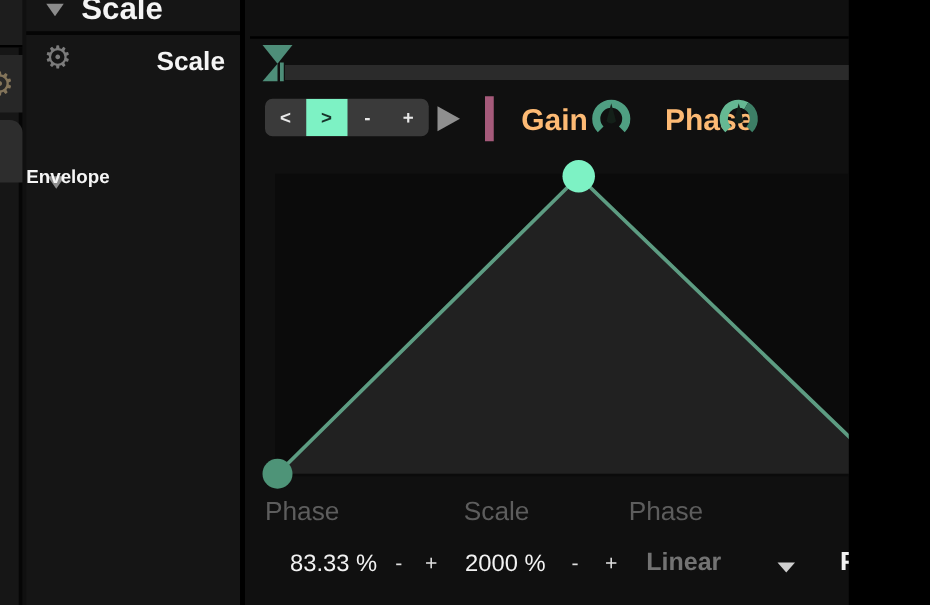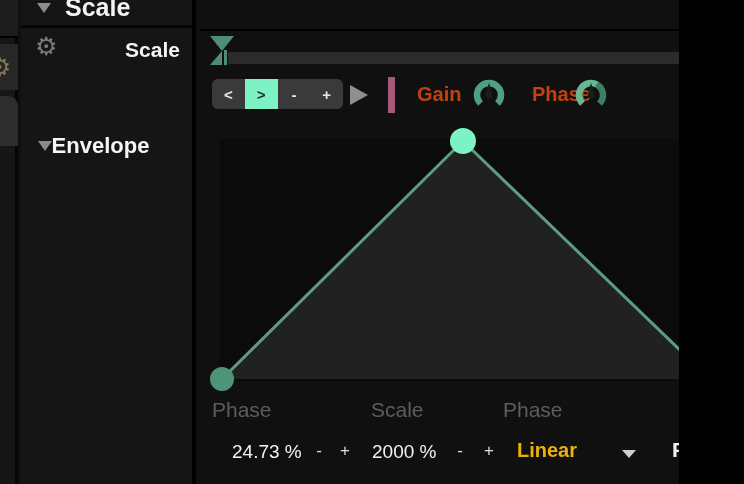--- a/index.html
+++ b/index.html
@@ -16,49 +16,49 @@
   
   .sidebar { position:absolute; left:21px; top:0; width:175px; height:484px; background:#151515; border-right:4px solid #000; }
   .sb-header { position:absolute; left:0; top:0; width:100%; height:28px; border-bottom:3px solid #050505; overflow:hidden; }
   .sb-header .tri { position:absolute; left:16px; top:3px; }
   .sb-header .hdr-label { position:absolute; left:44px; top:-7px; font-size:25px; font-weight:bold; color:#f4f4f4; }
   .tri-down { width:0; height:0; border-left:8px solid transparent; border-right:8px solid transparent; border-top:11px solid #8c8c8c; }
   .tri-down.small { border-left-width:7px; border-right-width:7px; border-top-width:10px; }
   .sb-gear { position:absolute; left:14px; top:34px; font-size:25px; color:#7b7b7b; line-height:1; }
   .sb-scale-label { position:absolute; left:0; right:12px; top:38px; text-align:right; font-size:21px; font-weight:600; color:#f5f5f5; }
   .sb-env-tri { position:absolute; left:17px; top:141px; }
-  .sb-env-label { position:absolute; left:0; right:12px; top:133px; text-align:center; font-size:22px; font-weight:600; color:#f5f5f5; }
+  .sb-env-label { position:absolute; left:0; right:12px; top:133px; text-align:left; font-size:15px; font-weight:600; color:#f5f5f5; }
 
   
   .main-top-border { position:absolute; left:200px; top:29px; width:531px; height:2px; background:#000; }
   .right-strip { position:absolute; left:731px; top:0; width:13px; height:484px; background:#323232; border-left:3px solid #000; }
 
   
   .slider-track { position:absolute; left:228px; top:52px; width:478px; height:12px; background:#2b2b2b; }
   .slider-marker { position:absolute; left:208px; top:34px; }
   .slider-end { position:absolute; left:702px; top:50px; }
 
   
   .nav-group { position:absolute; left:212px; top:79px; width:131px; height:30px; background:#3a3a3a; border-radius:6px; display:flex; overflow:hidden; }
   .nav-btn { flex:1; display:flex; align-items:center; justify-content:center; font-size:15px; font-weight:bold; color:#e8e8e8; cursor:default; }
   .nav-btn.selected { background:#7df2c4; color:#17332a; }
   .play-btn { position:absolute; left:350px; top:85px; width:0; height:0; border-top:10px solid transparent; border-bottom:10px solid transparent; border-left:18px solid #8f8f8f; }
   .meter-bar { position:absolute; left:388px; top:77px; width:7px; height:36px; background:#a55a7a; }
-  .knob-label { position:absolute; top:83px; font-size:20px; font-weight:600; color:#c2410c; }
+  .knob-label { position:absolute; top:83px; font-size:24px; font-weight:600; color:#fdba74; }
   .knob { position:absolute; top:78px; width:34px; height:34px; }
 
   
   .env-canvas { position:absolute; left:220px; top:139px; width:492px; height:242px; background:#0b0b0b; }
   .env-canvas svg { overflow:visible; }
 
   
   .param-label { position:absolute; top:398px; font-size:21px; color:#5d5d5d; }
   .param-value { position:absolute; top:441px; font-size:19px; color:#f2f2f2; }
   .stepper { position:absolute; top:439px; width:18px; height:24px; font-size:17px; color:#dedede; text-align:center; line-height:24px; }
-  .curve-value { position:absolute; left:517px; top:439px; font-size:20px; font-weight:600; color:#eab308; }
+  .curve-value { position:absolute; left:517px; top:439px; font-size:20px; font-weight:600; color:#737373; }
   .dd-caret { position:absolute; left:622px; top:450px; width:0; height:0; border-left:7px solid transparent; border-right:7px solid transparent; border-top:8px solid #cfcfcf; }
   .preset-btn { position:absolute; left:672px; top:438px; font-size:21px; font-weight:600; color:#f2f2f2; }
   .preset-caret { position:absolute; left:691px; top:459px; width:0; height:0; border-left:4px solid transparent; border-right:4px solid transparent; border-top:5px solid #cfcfcf; }
 </style>
 </head>
 <body>
 
 <div id="frame">
 
   <div class="left-strip">
@@ -122,21 +122,21 @@
       <circle id="env-h0" r="12" fill="#4e9478" cx="2" cy="240"></circle>
       <circle id="env-h1" r="13" fill="#7df2c4" cx="242.9744" cy="2"></circle>
       <circle id="env-h2" r="12" fill="#4e9478" cx="490" cy="240"></circle>
     </svg>
   </div>
 
   <div class="param-label" style="left:212px">Phase</div>
   <div class="param-label" style="left:371px">Scale</div>
   <div class="param-label" style="left:503px">Phase</div>
 
-  <div class="param-value" style="left:232px">24.73 %</div>
+  <div class="param-value" style="left:232px">83.33 %</div>
   <div class="stepper" style="left:310px">-</div>
   <div class="stepper" style="left:336px">+</div>
 
   <div class="param-value" style="left:372px">2000 %</div>
   <div class="stepper" style="left:451px">-</div>
   <div class="stepper" style="left:480px">+</div>
 
   <div class="curve-value">Linear</div>
   <div class="dd-caret"></div>
 

